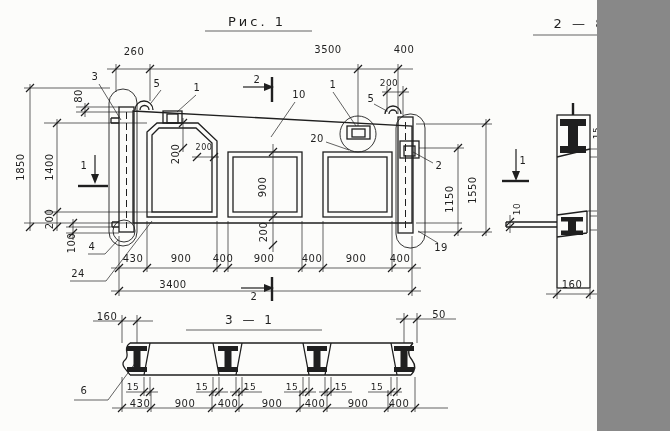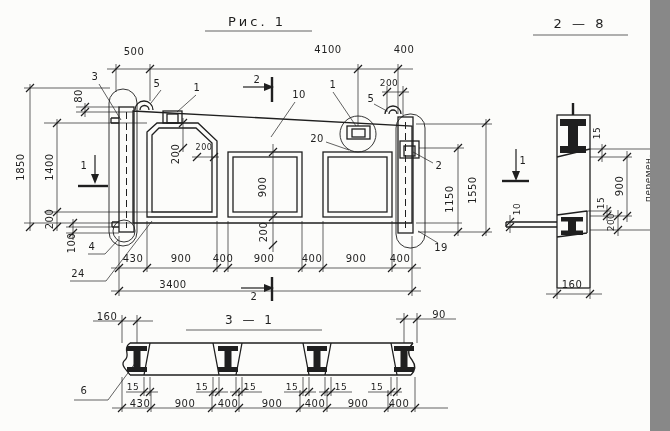--- a/index.html
+++ b/index.html
@@ -1,18 +1,18 @@
 <!DOCTYPE html>
 <html style="--ink: #1f1f1f; --paper: #fcfcfa;"><head>
 <meta charset="utf-8">
 <style>
   :root { --ink:#1f1f1f; --paper:#fcfcfa; }
   html,body { margin:0; padding:0; }
   body { background:#888; font-family:"DejaVu Sans", sans-serif; }
-  .canvas { position:relative; width:650px; height:431px; background:var(--paper); overflow:hidden; }
+  .canvas { position:relative; width:597px; height:431px; background:var(--paper); overflow:hidden; }
   svg.art { position:absolute; left:0; top:0; }
   svg .o { stroke:var(--ink); stroke-width:1.3; fill:none; }
   svg .t { stroke:var(--ink); stroke-width:0.9; fill:none; }
   svg .d { stroke:var(--ink); stroke-width:0.7; fill:none; }
   svg .k { stroke:var(--ink); stroke-width:1.2; fill:none; }
   svg .b { stroke:var(--ink); stroke-width:2.4; fill:none; }
   svg .f { fill:var(--ink); stroke:none; }
   svg .dash { stroke-dasharray:7 4; stroke-width:1; }
   .lbl { position:absolute; color:var(--ink); font-size:10px; line-height:1;
          transform:translate(-50%,-50%); white-space:nowrap; letter-spacing:0.5px; }
@@ -184,22 +184,22 @@
 
   <g>
     <path class="d" d="M205,31 H312"></path>
   </g>
 </svg>
 
 <div class="lbl title" style="left:257px;top:21px">Рис. 1</div>
 <div class="lbl title" style="left:580px;top:23px">2 — 8</div>
 <div class="lbl title" style="left:250px;top:320px;font-size:12px">3 — 1</div>
 
-<div class="lbl" style="left:134px;top:52px">500</div>
-<div class="lbl" style="left:328px;top:50px">4100</div>
+<div class="lbl" style="left:134px;top:52px">260</div>
+<div class="lbl" style="left:328px;top:50px">3500</div>
 <div class="lbl" style="left:404px;top:50px">400</div>
 <div class="lbl fs9" style="left:389px;top:83px">200</div>
 
 <div class="lbl rot" style="left:79px;top:96px">80</div>
 <div class="lbl rot" style="left:21px;top:167px">1850</div>
 <div class="lbl rot" style="left:50px;top:167px">1400</div>
 <div class="lbl rot" style="left:50px;top:219px">200</div>
 <div class="lbl rot" style="left:72px;top:243px">100</div>
 
 <div class="lbl rot" style="left:176px;top:154px">200</div>
@@ -230,21 +230,21 @@
 <div class="lbl" style="left:133px;top:259px">430</div>
 <div class="lbl" style="left:181px;top:259px">900</div>
 <div class="lbl" style="left:223px;top:259px">400</div>
 <div class="lbl" style="left:264px;top:259px">900</div>
 <div class="lbl" style="left:312px;top:259px">400</div>
 <div class="lbl" style="left:356px;top:259px">900</div>
 <div class="lbl" style="left:400px;top:259px">400</div>
 <div class="lbl" style="left:173px;top:285px">3400</div>
 
 <div class="lbl" style="left:107px;top:317px">160</div>
-<div class="lbl" style="left:439px;top:315px">90</div>
+<div class="lbl" style="left:439px;top:315px">50</div>
 <div class="lbl" style="left:84px;top:391px">6</div>
 <div class="lbl fs9" style="left:133px;top:387px">15</div>
 <div class="lbl fs9" style="left:202px;top:387px">15</div>
 <div class="lbl fs9" style="left:250px;top:387px">15</div>
 <div class="lbl fs9" style="left:292px;top:387px">15</div>
 <div class="lbl fs9" style="left:341px;top:387px">15</div>
 <div class="lbl fs9" style="left:377px;top:387px">15</div>
 <div class="lbl" style="left:140px;top:404px">430</div>
 <div class="lbl" style="left:185px;top:404px">900</div>
 <div class="lbl" style="left:228px;top:404px">400</div>

